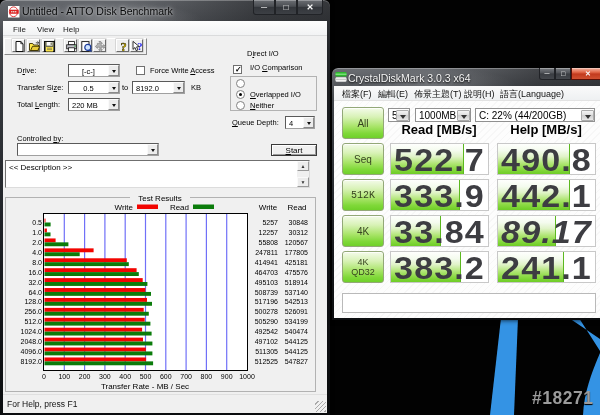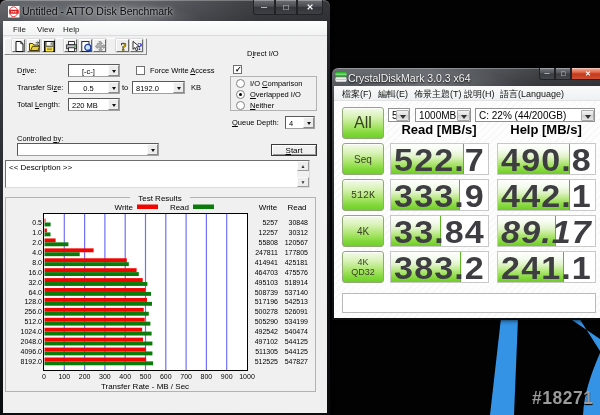--- a/index.html
+++ b/index.html
@@ -242,21 +242,21 @@
     <div class="lbl" style="left:188px;top:62px">KB</div>
 
     <div class="lbl" style="left:14px;top:79px">Total <u>L</u>ength:</div>
     <div class="combo" style="left:65px;top:77px;width:52px">
         <div class="cv left">220 MB</div>
         <div class="arr"></div>
       </div>
 
     <div class="grp" style="left:227px;top:55px;width:87px;height:35px"></div>
     <div class="rad" style="left:233px;top:58px"></div>
-    <div class="lbl" style="left:247px;top:58px">I/O <u>C</u>omparison</div>
+    <div class="lbl" style="left:247px;top:42px">I/O <u>C</u>omparison</div>
     <div class="rad on" style="left:233px;top:69px"></div>
     <div class="lbl" style="left:247px;top:69px"><u>O</u>verlapped I/O</div>
     <div class="rad" style="left:233px;top:80px"></div>
     <div class="lbl" style="left:247px;top:80px"><u>N</u>either</div>
 
     <div class="lbl" style="left:229px;top:97px"><u>Q</u>ueue Depth:</div>
     <div class="combo" style="left:282px;top:95px;width:30px">
         <div class="cv left">4</div>
         <div class="arr"></div>
       </div>
@@ -377,20 +377,24 @@
 <text x="104.9" y="379" text-anchor="middle" font-size="7">300</text>
 <text x="125.2" y="379" text-anchor="middle" font-size="7">400</text>
 <text x="145.5" y="379" text-anchor="middle" font-size="7">500</text>
 <text x="165.8" y="379" text-anchor="middle" font-size="7">600</text>
 <text x="186.1" y="379" text-anchor="middle" font-size="7">700</text>
 <text x="206.4" y="379" text-anchor="middle" font-size="7">800</text>
 <text x="226.7" y="379" text-anchor="middle" font-size="7">900</text>
 <text x="247.0" y="379" text-anchor="middle" font-size="7">1000</text>
 <text x="145" y="388.5" text-anchor="middle" font-size="8">Transfer Rate - MB / Sec</text>
     </svg>
+    <div id="atto-status">
+        <span style="position:absolute;left:4px;top:4px">For Help, press F1</span>
+        <div id="grip"></div>
+      </div>
   </div>
 </div>
 
 <div id="cdm">
   <div id="cdm-title">
     <svg id="cdm-icon" viewBox="0 0 12 12">
       <rect x="0.5" y="1" width="11" height="4.6" rx="1.2" fill="#2db82d"></rect>
       <rect x="0.5" y="2.6" width="11" height="1.2" fill="#8ae88a"></rect>
       <rect x="0.5" y="6.2" width="11" height="4.6" rx="1.2" fill="#f2f2f2"></rect>
       <rect x="0.5" y="7.8" width="11" height="1.2" fill="#c8c8c8"></rect>
@@ -405,21 +409,21 @@
   <div id="cdm-client">
     <div id="cdm-menu">
       <span style="left:8px">檔案(F)</span>
       <span style="left:44px">編輯(E)</span>
       <span style="left:80px">佈景主題(T)</span>
       <span style="left:130px">說明(H)</span>
       <span style="left:166px">語言(Language)</span>
     </div>
     <div id="cdm-body">
       <div class="cbtn" style="top:6px;height:32px">
-          <span style="font-size:16px">All</span>
+          <span style="font-size:10px">All</span>
         </div>
       <div class="ccombo" style="left:54px;top:7px;width:22px">
           <div class="cv">5</div>
           <div class="arr"></div>
         </div>
       <div class="ccombo" style="left:81px;top:7px;width:56px">
           <div class="cv">1000MB</div>
           <div class="arr"></div>
         </div>
       <div class="ccombo" style="left:141px;top:7px;width:120px">

